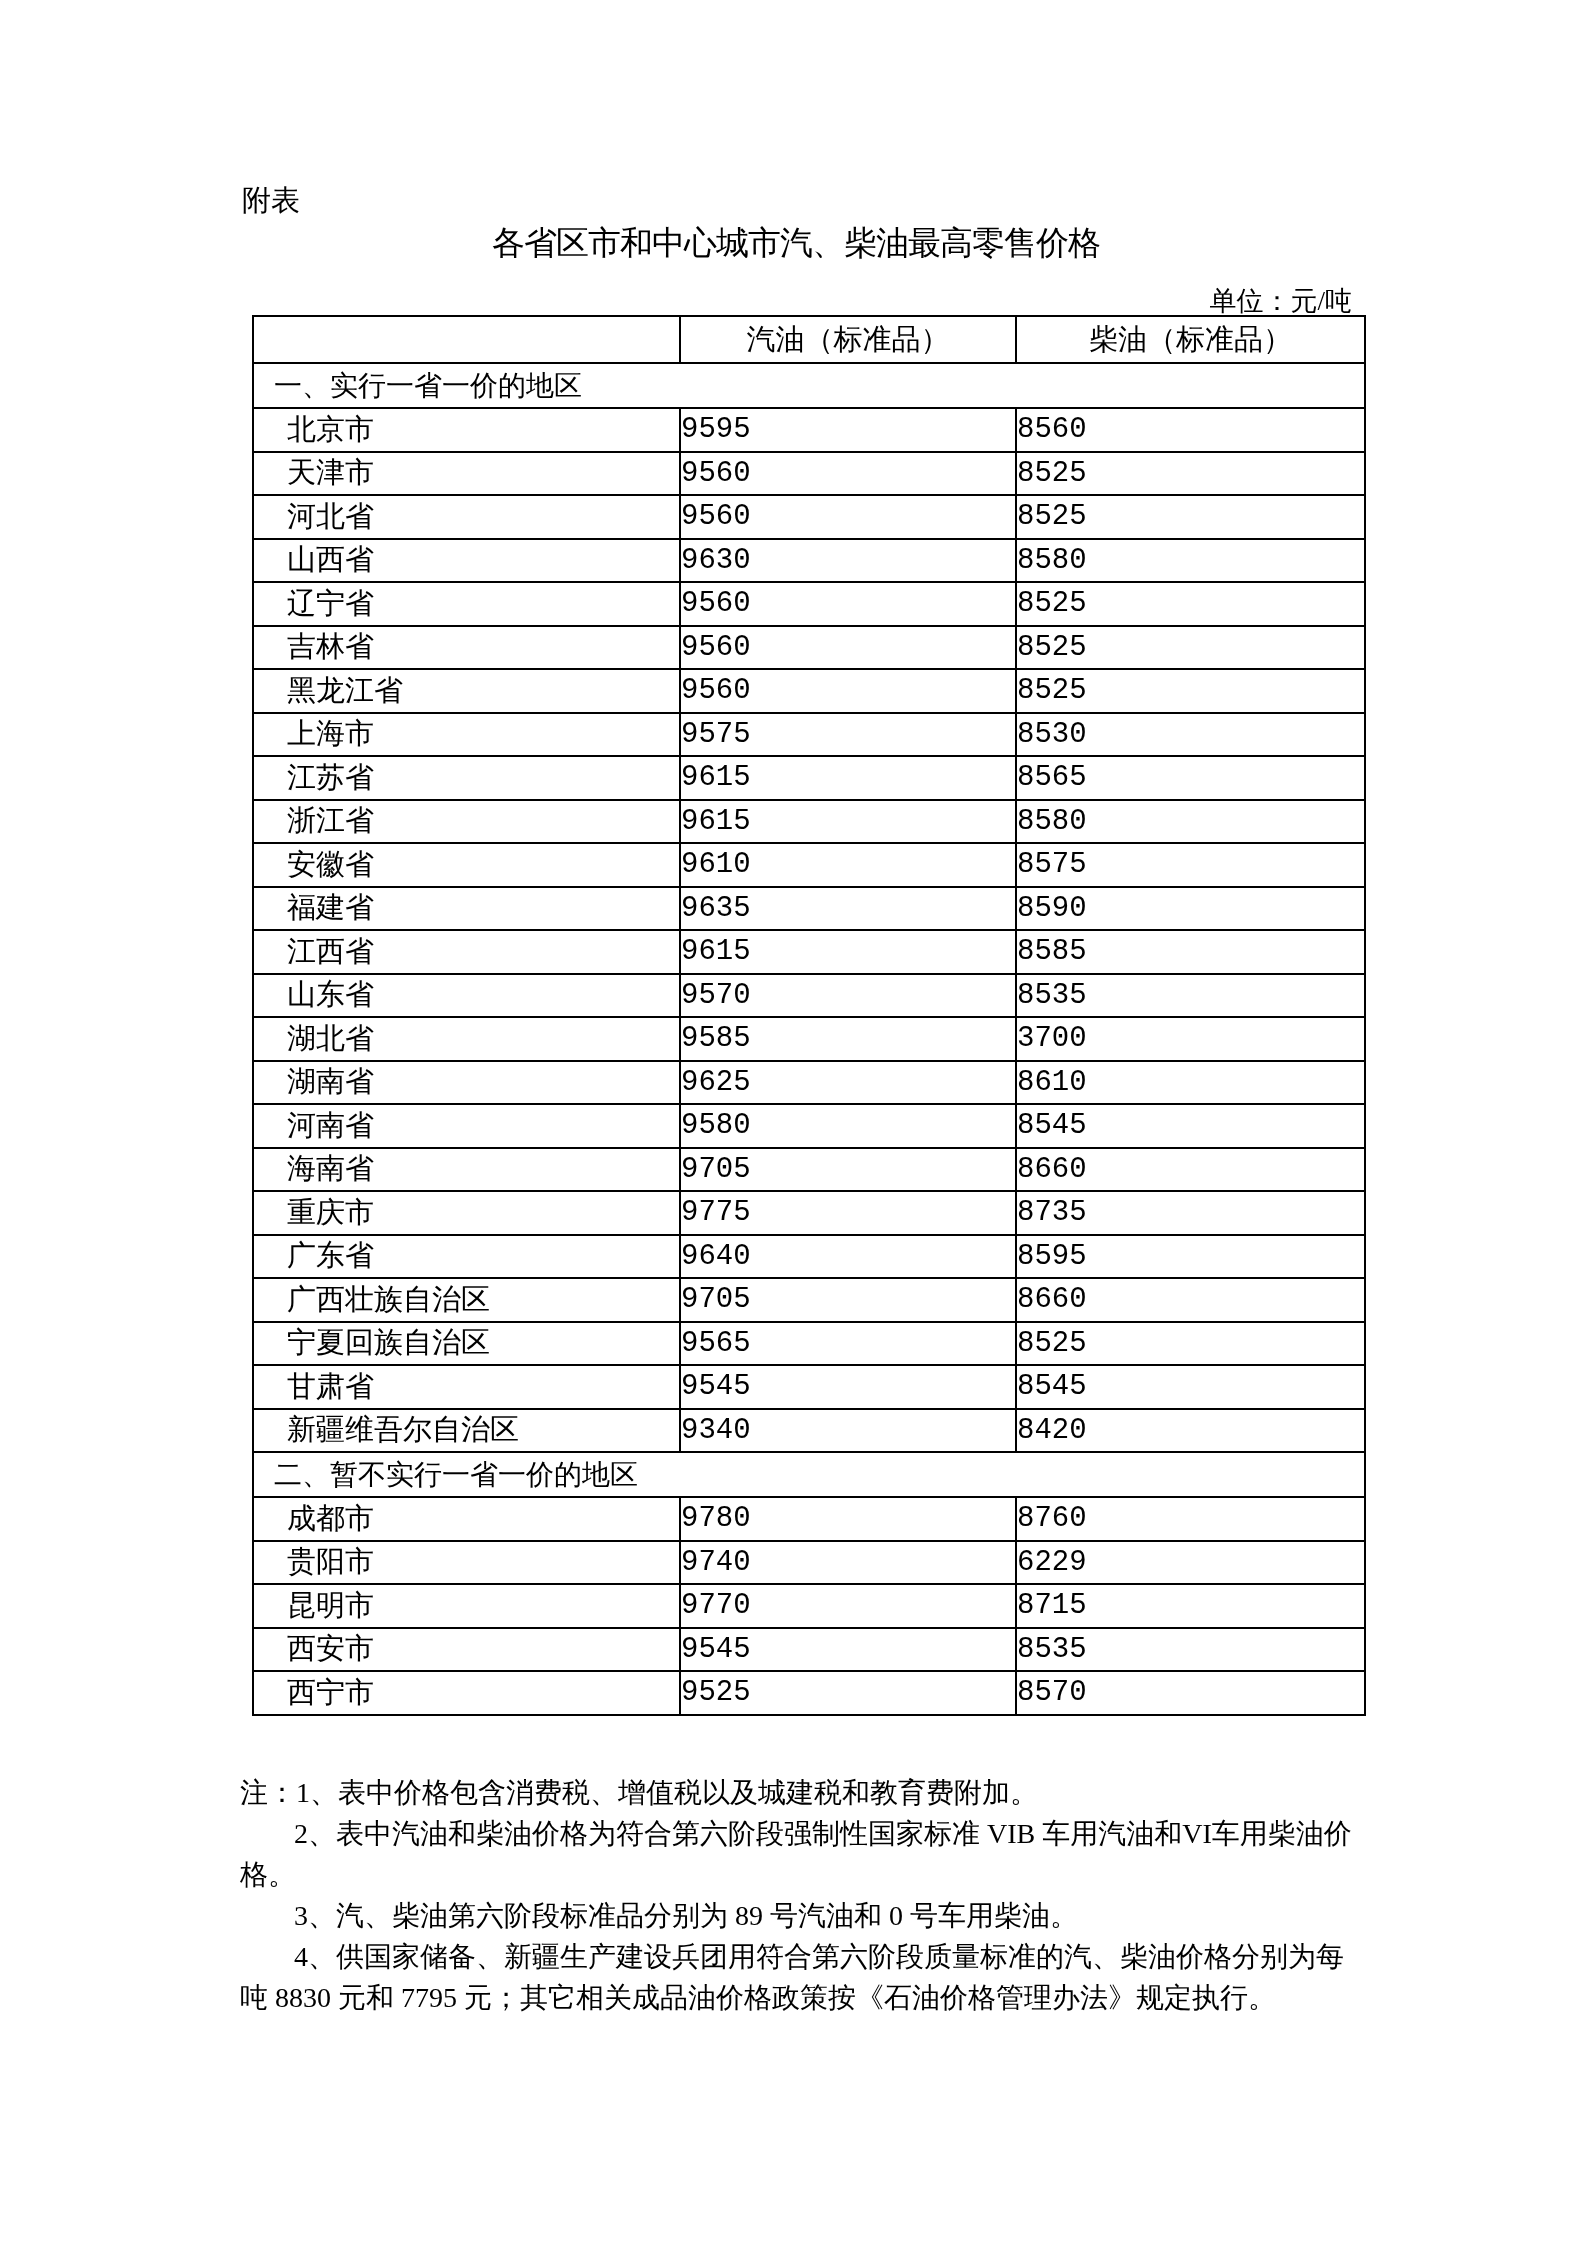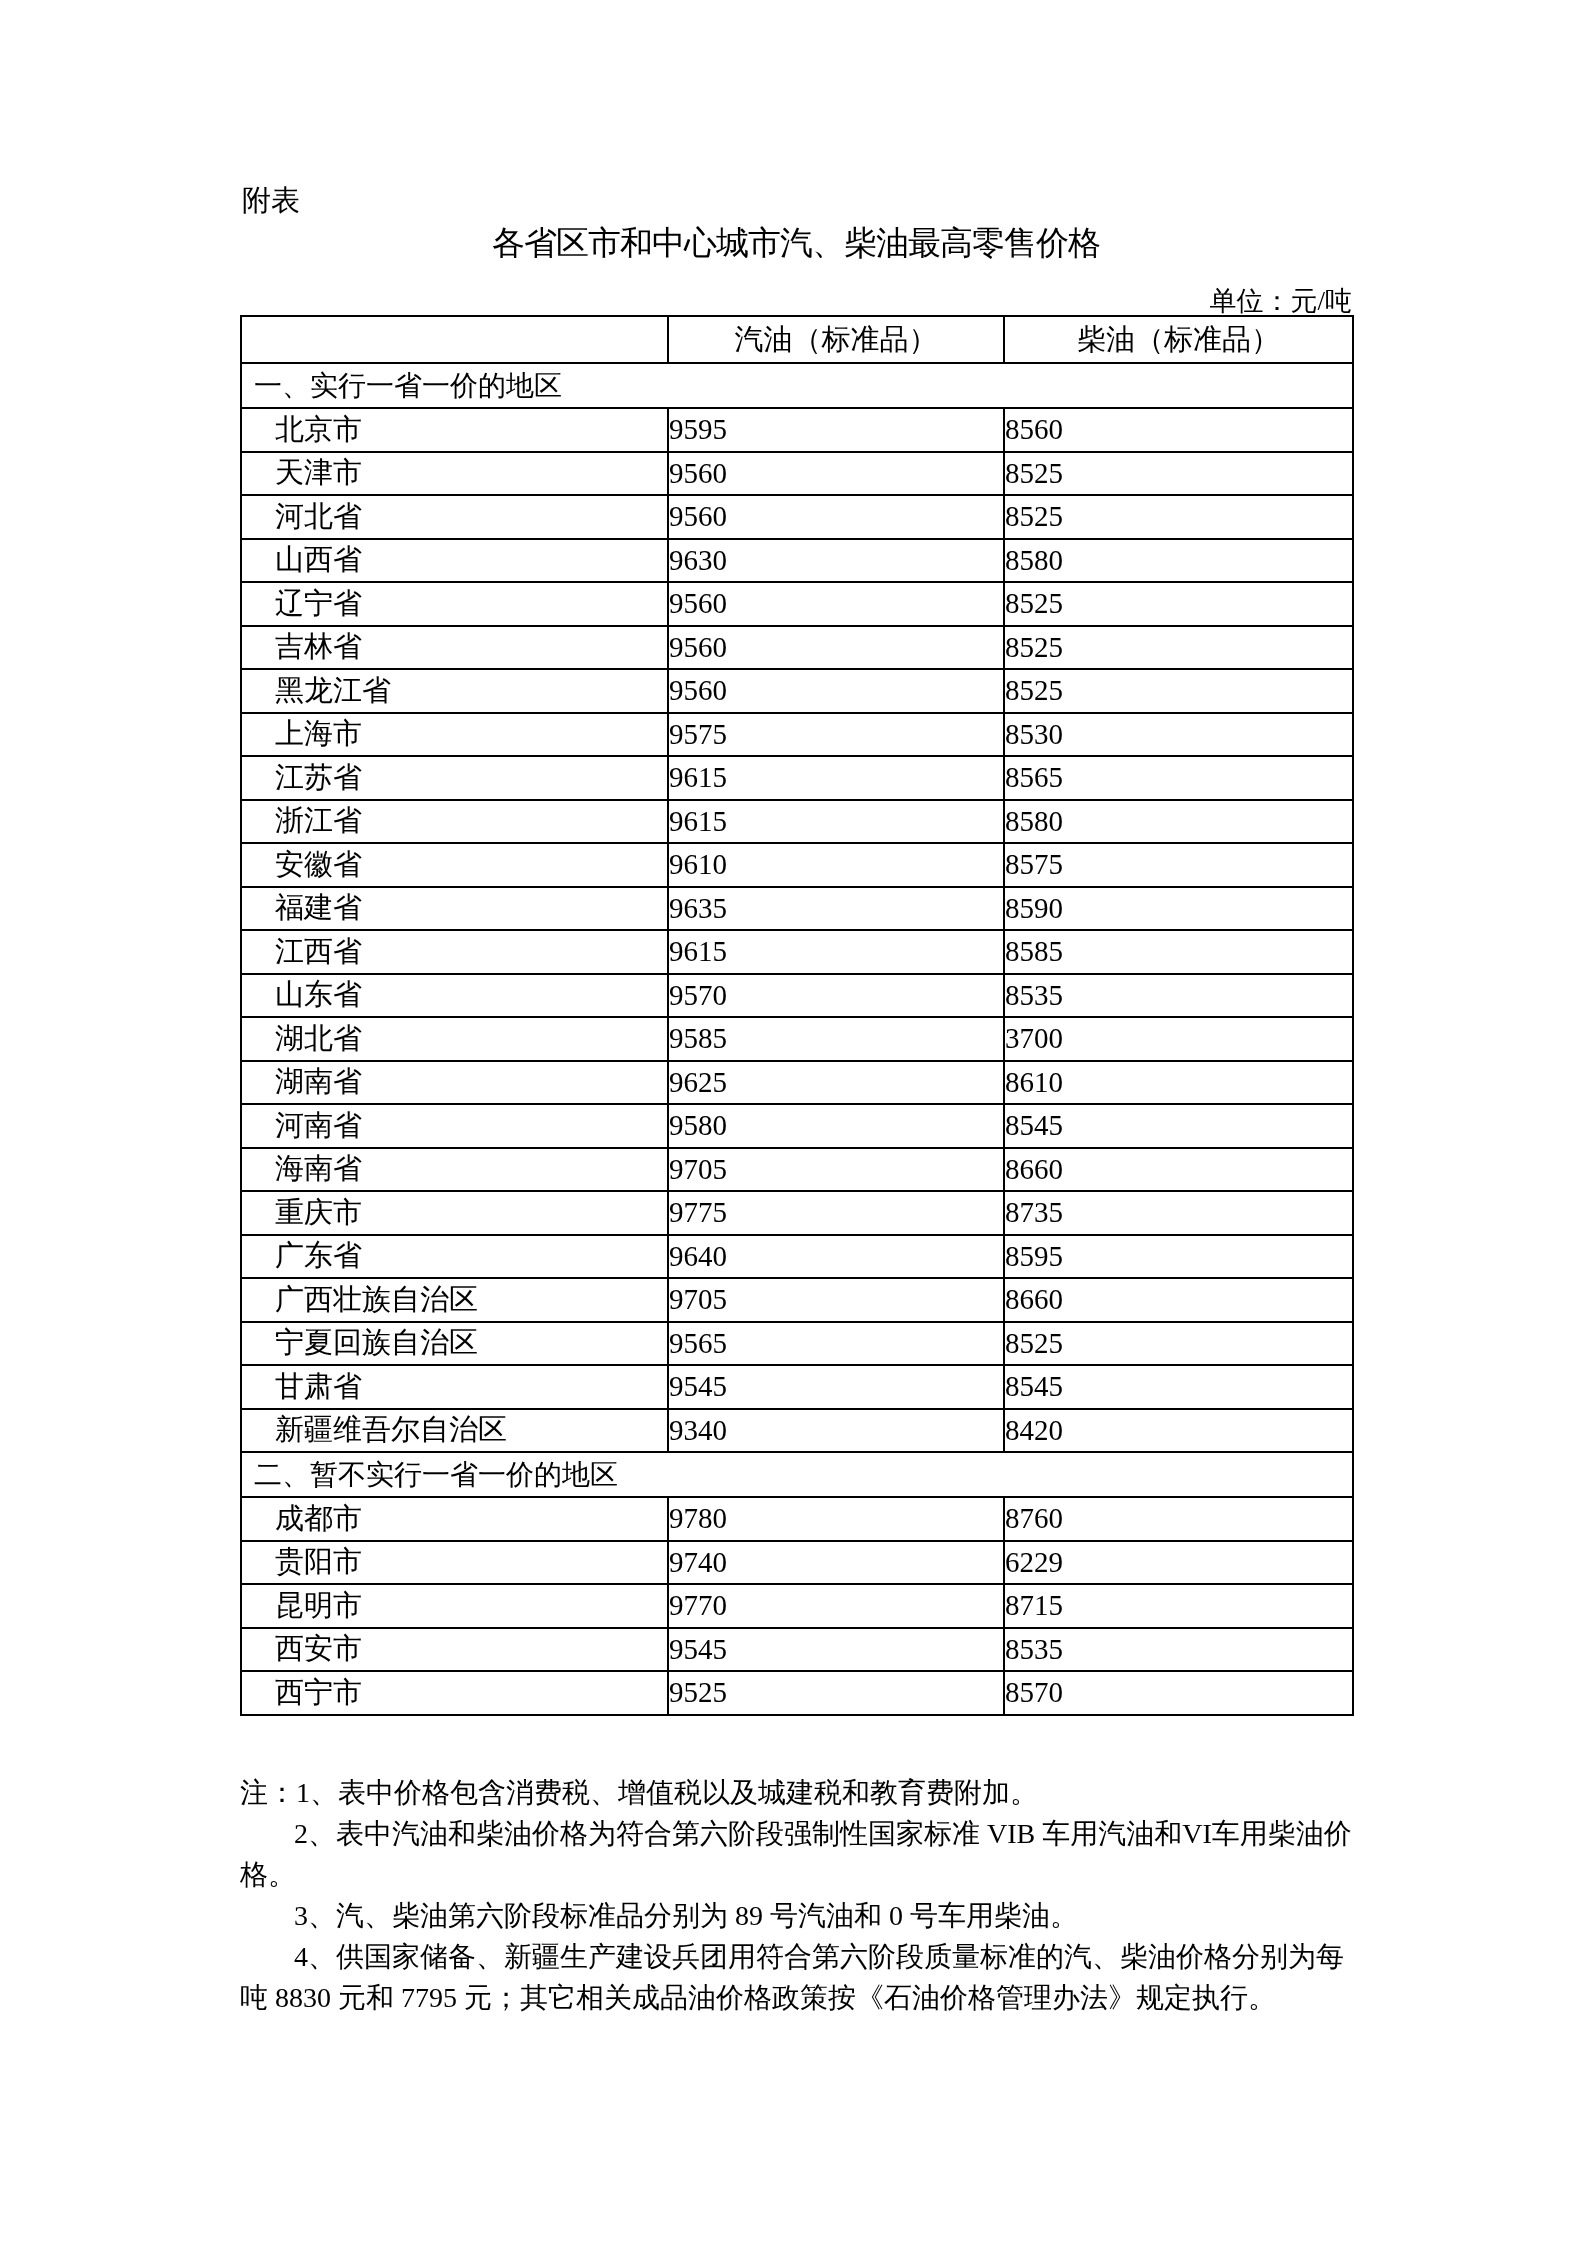--- a/index.html
+++ b/index.html
@@ -17,34 +17,34 @@
   .doc-title{
     position:absolute;left:240px;top:222px;width:1112px;
     text-align:center;font-size:33px;line-height:42px;
     font-weight:normal;letter-spacing:-1px;
   }
   .unit-label{
     position:absolute;left:240px;top:272px;width:1112px;
     text-align:right;font-size:27px;line-height:34px;margin-top:12px;
   }
   table.price-table{
-    position:absolute;left:240px;top:315px;width:1112px;
-    border-collapse:collapse;table-layout:fixed;
+    position:absolute;left:252px;top:315px;width:1112px;
+    border-collapse:collapse;table-layout:fixed;font-family:Liberation Mono, monospace;
   }
   .price-table td{
     border:2px solid #000;
     padding:0;
     font-size:29px;
     vertical-align:middle;
     overflow:hidden;
     white-space:nowrap;
   }
   .price-table .hdr-row td{height:45px;text-align:center;}
   .price-table .section-row td{
-    height:43px;text-align:left;padding-left:12px;font-size:28px;margin-left:40px;
+    height:43px;text-align:left;padding-left:20px;font-size:28px;margin-left:40px;
   }
   .price-table .data-row td{height:41.5px;}
   .price-table .data-row td.region-cell{text-align:left;padding-left:33px;}
   .price-table .data-row td.num-cell{text-align:left;margin-left:35px;}
   .notes{
     position:absolute;left:240px;top:1772px;width:1130px;
     font-size:28px;
   }
   .note-line{
     height:41px;line-height:41px;white-space:nowrap;

